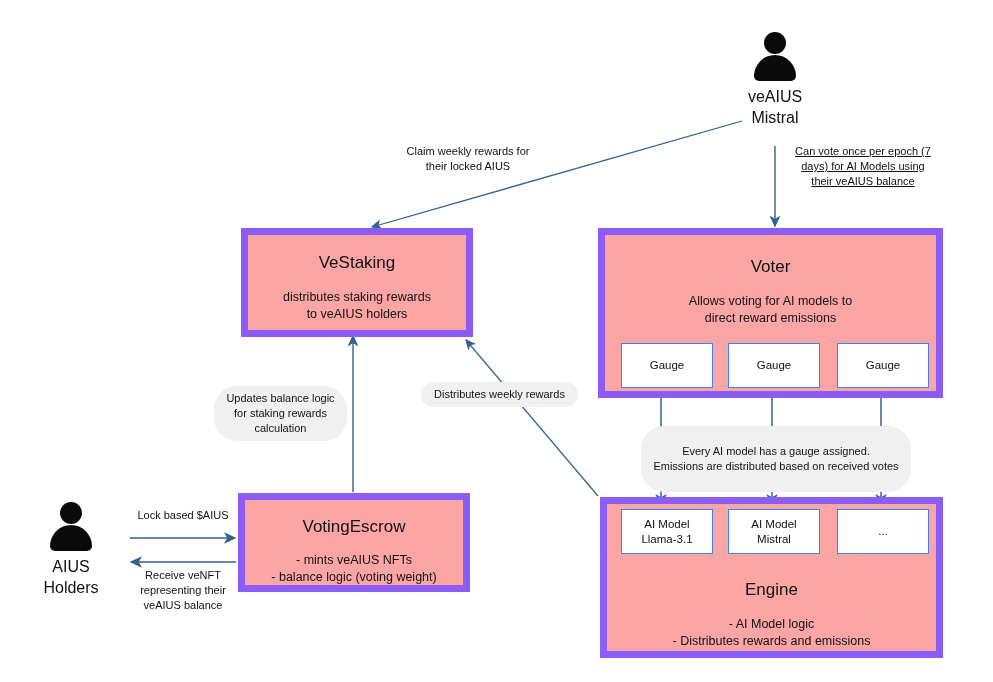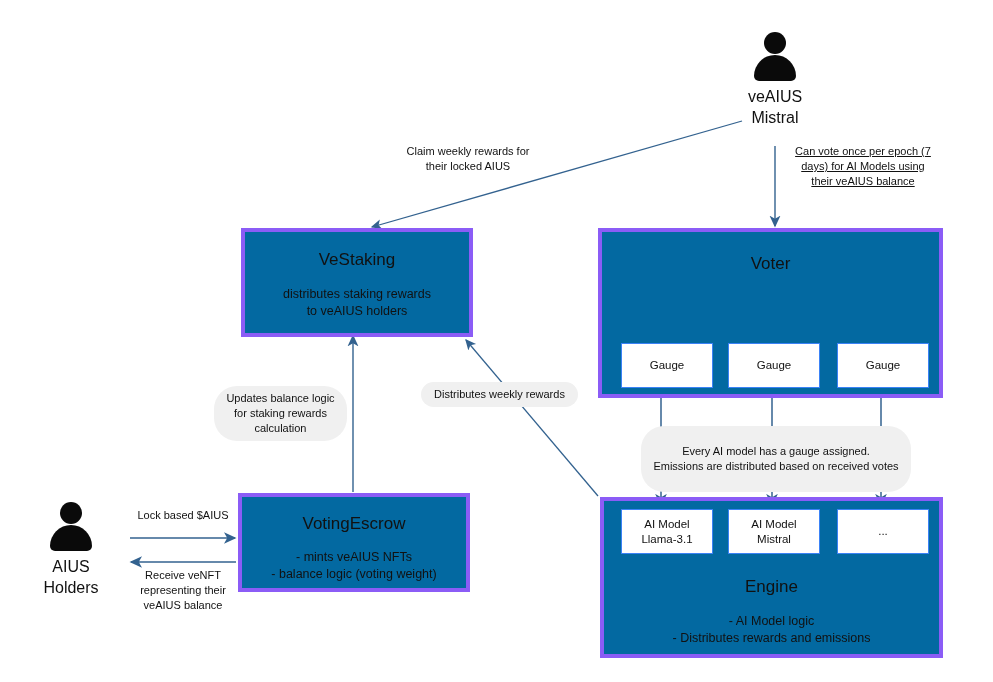--- a/index.html
+++ b/index.html
@@ -1,19 +1,19 @@
 <!DOCTYPE html>
 <html><head>
 <meta charset="utf-8">
 <style>
   html,body{margin:0;padding:0;background:#ffffff;}
   body{font-family:"Liberation Sans","DejaVu Sans",sans-serif;color:#000;}
   #canvas{position:relative;width:993px;height:682px;overflow:hidden;background:#ffffff;}
 
-  .node{position:absolute;box-sizing:border-box;background:#0369a1;border:4px solid #8b5cf6;}
+  .node{position:absolute;box-sizing:border-box;background:#fca5a5;border:7px solid #8b5cf6;}
   .node .title{position:absolute;left:0;right:0;text-align:center;font-size:17px;color:#111;}
   .node .sub{position:absolute;left:0;right:0;text-align:center;font-size:12.5px;line-height:17px;color:#111;}
 
   .wbox{position:absolute;box-sizing:border-box;background:#ffffff;border:1px solid #3b82f6;
         display:flex;align-items:center;justify-content:center;text-align:center;
         font-size:11.5px;line-height:15px;color:#111;}
 
   .actor{position:absolute;text-align:center;}
   .actor .glyph{position:relative;width:52px;height:52px;margin:0 auto;}
   .actor .head{position:absolute;left:15px;top:2px;width:22px;height:22px;border-radius:50%;background:#0a0a0a;}
@@ -76,20 +76,22 @@
   </div>
 
   <div class="node" style="left:241px;top:228px;width:232px;height:109px;">
     <div class="title" style="top:18px;">VeStaking</div>
     <div class="sub" style="top:54px;white-space:pre-line;">distributes staking rewards
 to veAIUS holders</div>
   </div>
 
   <div class="node" style="left:598px;top:228px;width:345px;height:170px;">
     <div class="title" style="top:22px;">Voter</div>
+    <div class="sub" style="top:58px;white-space:pre-line;">Allows voting for AI models to
+direct reward emissions</div>
   </div>
   <div class="wbox" style="left:621px;top:343px;width:92px;height:45px;">Gauge</div>
   <div class="wbox" style="left:728px;top:343px;width:92px;height:45px;">Gauge</div>
   <div class="wbox" style="left:837px;top:343px;width:92px;height:45px;">Gauge</div>
 
   <div class="node" style="left:238px;top:493px;width:232px;height:99px;">
     <div class="title" style="top:17px;">VotingEscrow</div>
     <div class="sub" style="top:52px;white-space:pre-line;">- mints veAIUS NFTs
 - balance logic (voting weight)</div>
   </div>

